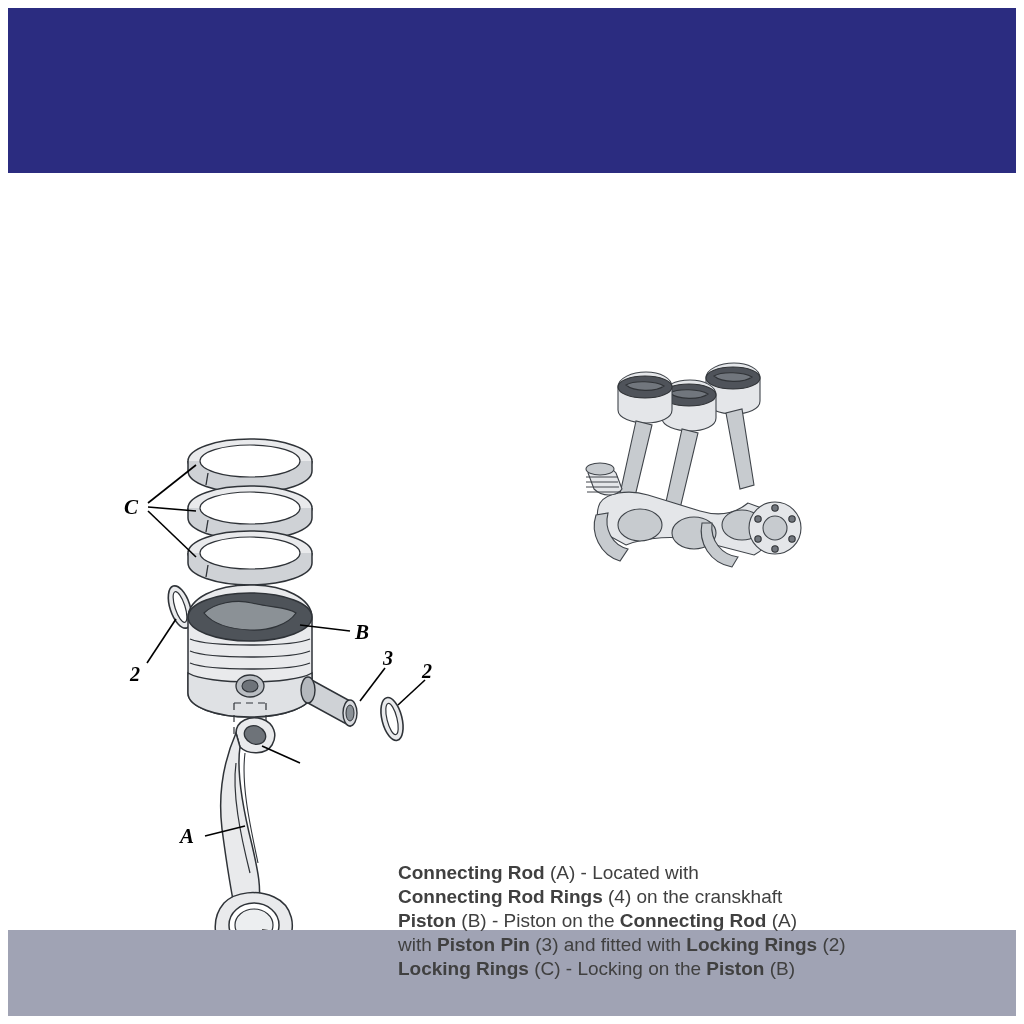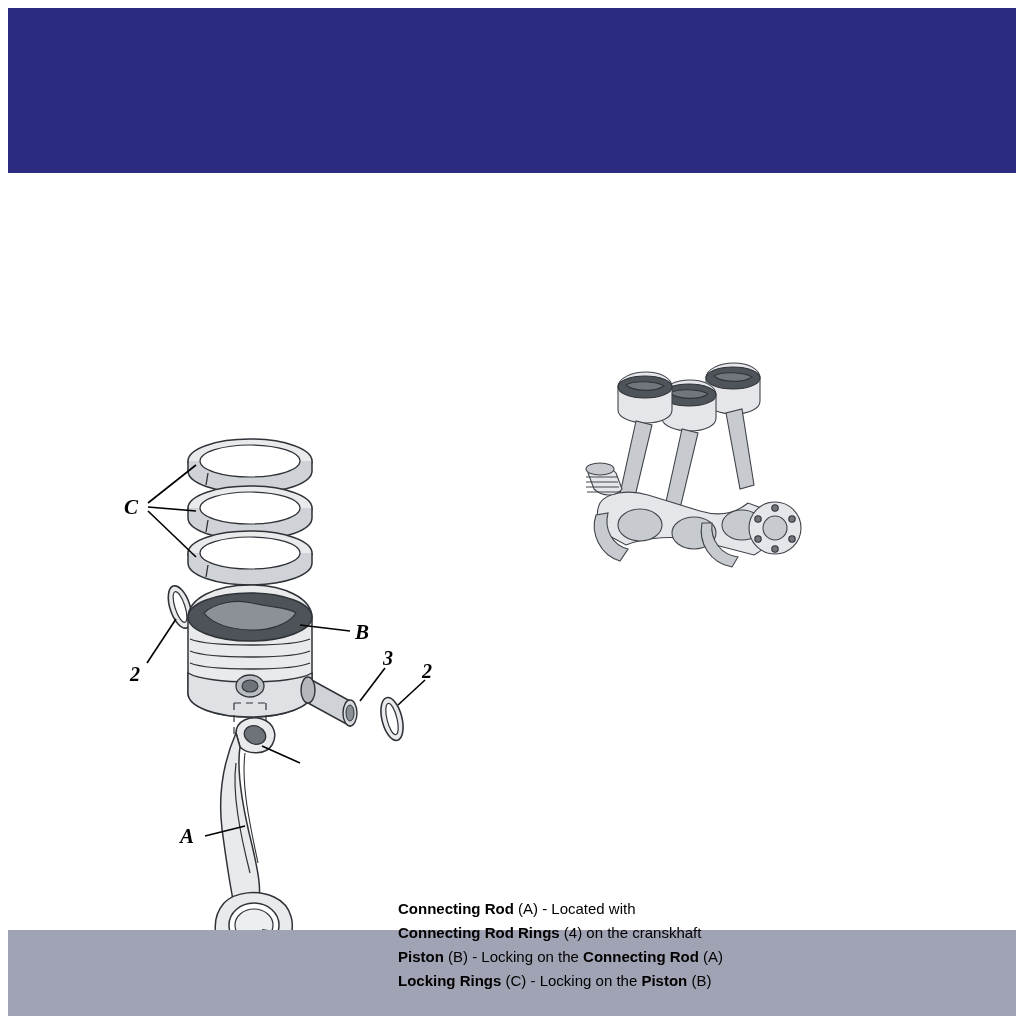--- a/index.html
+++ b/index.html
@@ -39,25 +39,25 @@
     height: 757px;
   }
   svg.dwg {
     position: absolute;
     left: 0;
     top: 0;
   }
   .caption {
     position: absolute;
     left: 398px;
-    top: 724px;
+    top: 688px;
     width: 520px;
-    font-size: 15px;
+    font-size: 19px;
     line-height: 24px;
-    color: #000000;
+    color: #404040;
   }
   .caption .b { font-weight: bold; }
   .caption-line { white-space: nowrap; }
   .lbl {
     font-family: "Liberation Serif", serif;
     font-style: italic;
     font-weight: bold;
     font-size: 21px;
     fill: #000000;
   }
@@ -268,21 +268,24 @@
     </svg>
 
     <div class="caption">
       <div class="caption-line">
         <span class="b">Connecting Rod</span><span> (A) - Located with</span>
       </div>
       <div class="caption-line">
         <span class="b">Connecting Rod Rings</span><span> (4) on the cranskhaft</span>
       </div>
       <div class="caption-line">
-        <span class="b">Piston</span><span> (B) - Locking on the </span><span class="b">Connecting Rod</span><span> (A)</span>
+        <span class="b">Piston</span><span> (B) - Piston on the </span><span class="b">Connecting Rod</span><span> (A)</span>
+      </div>
+      <div class="caption-line">
+        <span>with </span><span class="b">Piston Pin</span><span> (3) and fitted with </span><span class="b">Locking Rings</span><span> (2)</span>
       </div>
       <div class="caption-line">
         <span class="b">Locking Rings</span><span> (C) - Locking on the </span><span class="b">Piston</span><span> (B)</span>
       </div>
     </div>
 
   </div>
 </div>
 
 </body></html>

